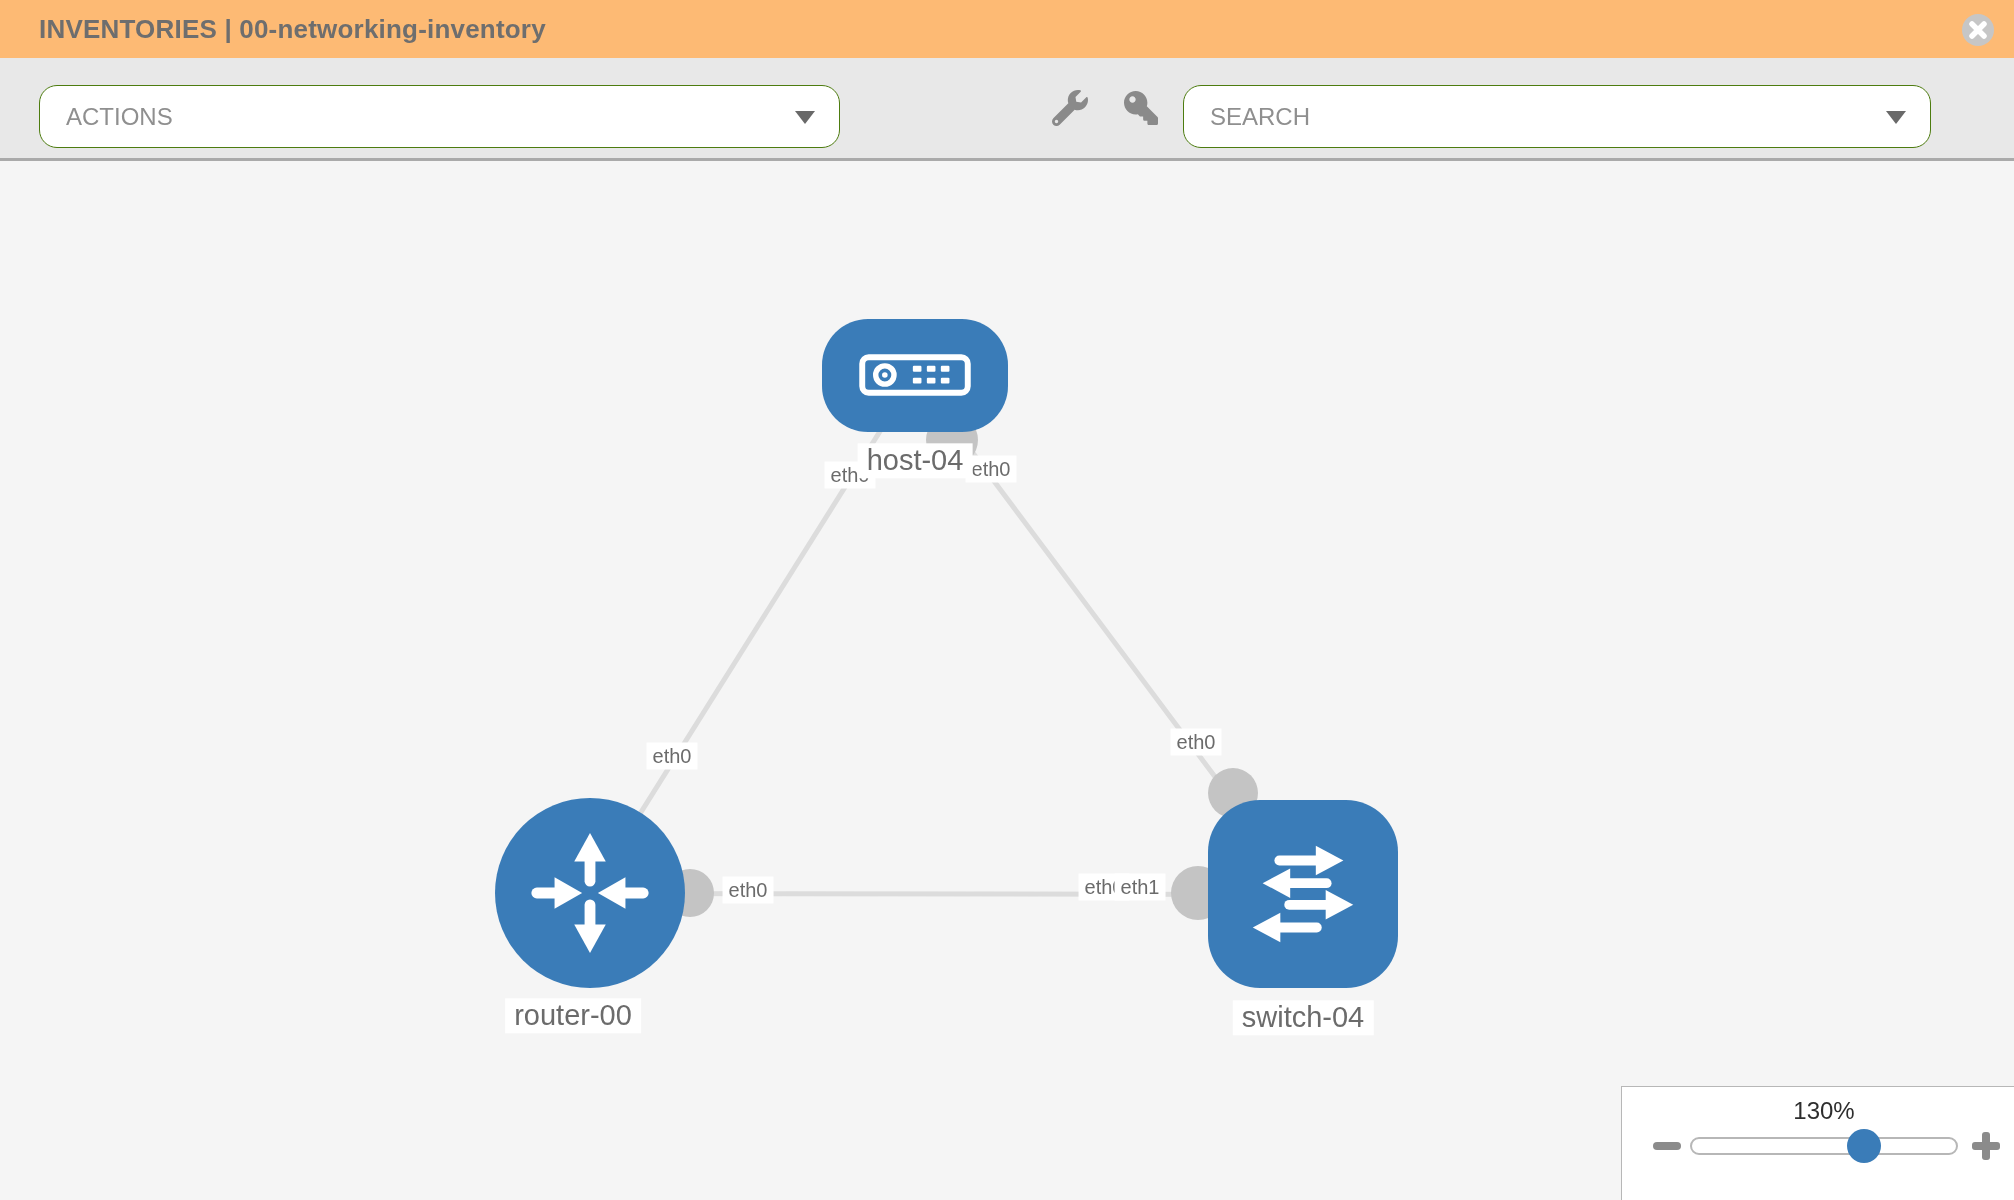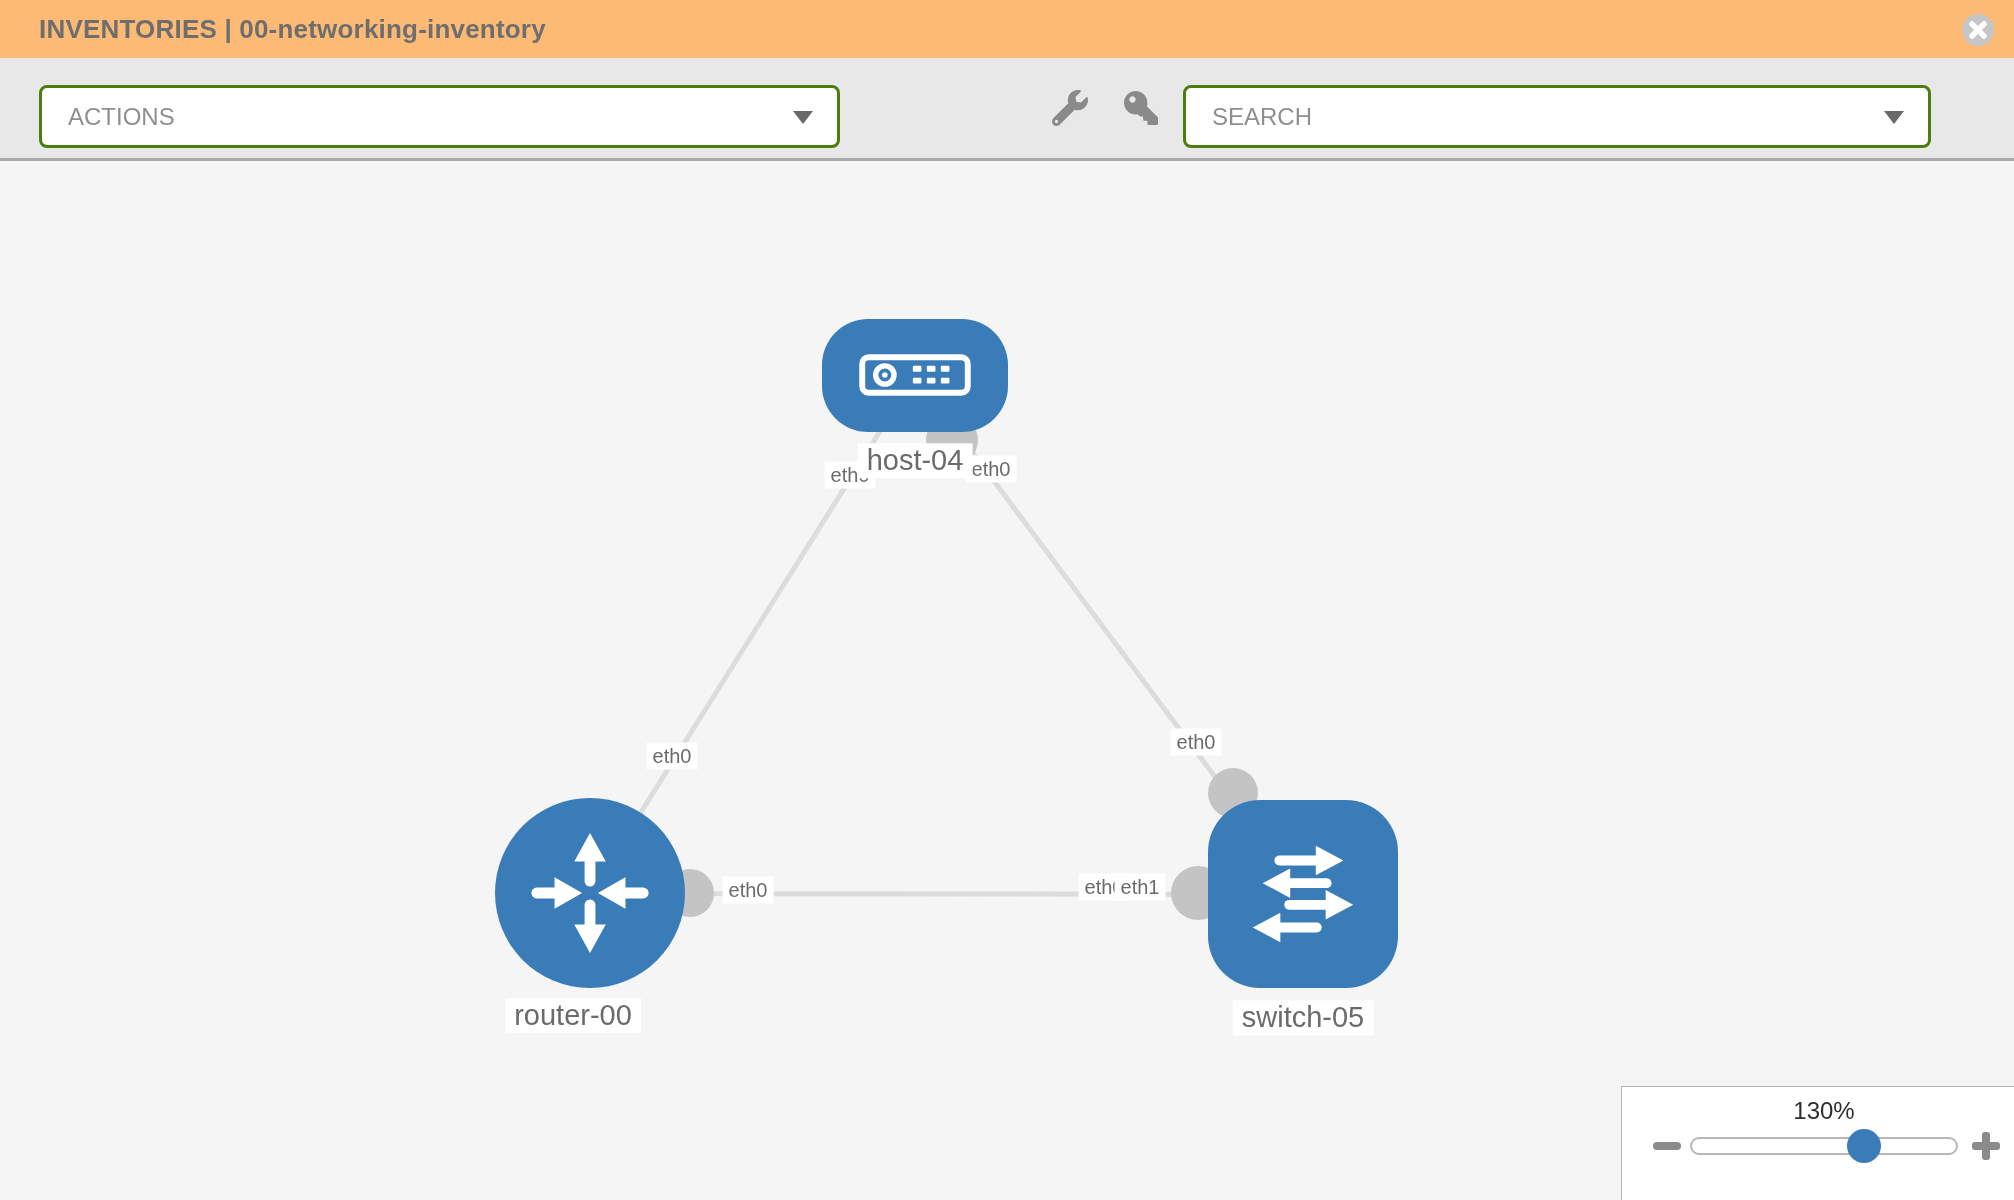--- a/index.html
+++ b/index.html
@@ -15,21 +15,21 @@
     font-size:26px; font-weight:bold; color:#6e6e6e; letter-spacing:.2px;
   }
   .close-btn { position:absolute; right:19px; top:13px; width:34px; height:34px; cursor:pointer; }
   
   .toolbar {
     position:absolute; top:58px; left:0; right:0; height:103px;
     background:#e8e8e8; border-bottom:3px solid #aaaaaa; z-index:10;
   }
   .dropdown {
     position:absolute; top:27px; height:63px; background:#fff;
-    border:3px solid #4d7c0f; border-radius:8px;
+    border:1px solid #4d7c0f; border-radius:18px;
     display:flex; align-items:center; padding:0 26px;
     color:#8f8f8f; font-size:24px; cursor:pointer;
   }
   .dd-actions { left:39px;  width:801px; }
   .dd-search  { left:1183px; width:748px; }
   .caret {
     position:absolute; right:24px; top:50%; margin-top:-6px;
     width:0; height:0; border-left:10px solid transparent;
     border-right:10px solid transparent; border-top:13px solid #696969;
   }
@@ -199,14 +199,14 @@
       </g>
       <g fill="#fff">
         <polygon points="41,-34 13,-49 13,-19"></polygon>
         <polygon points="-41,-11 -13,-26 -13,4"></polygon>
         <polygon points="51,11 23,-4 23,26"></polygon>
         <polygon points="-51,34 -23,19 -23,49"></polygon>
       </g>
     </svg>
   </span>
 </div>
-    <div class="chip node-label" style="left: 1303px; top: 857px;">switch-05</div>
+    <div class="chip node-label" style="left: 1303px; top: 857px;">switch-04</div>
   </div>
 
 </body></html>

